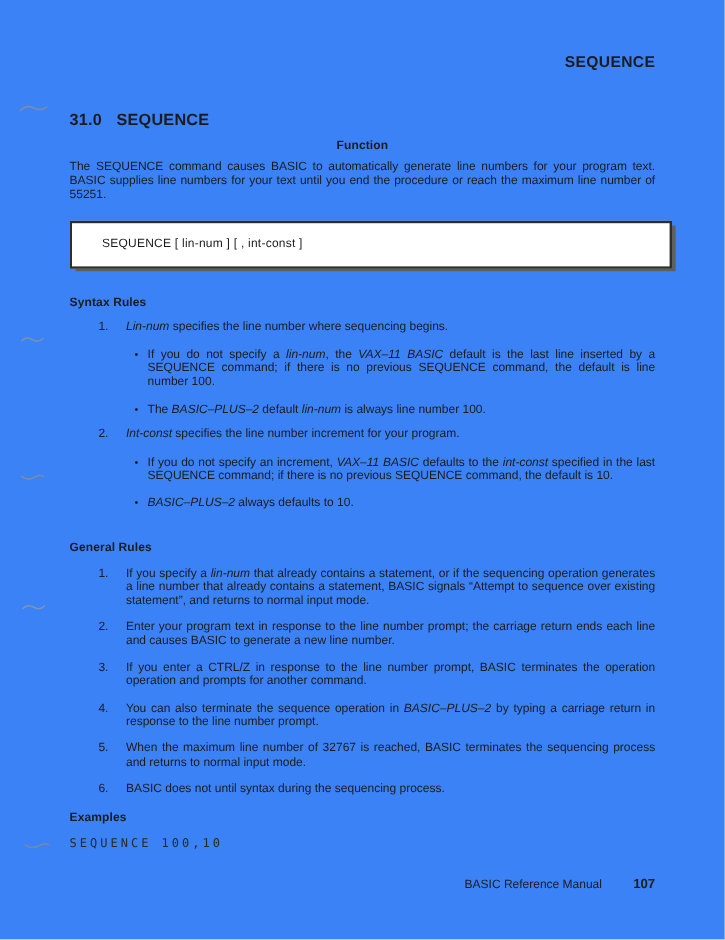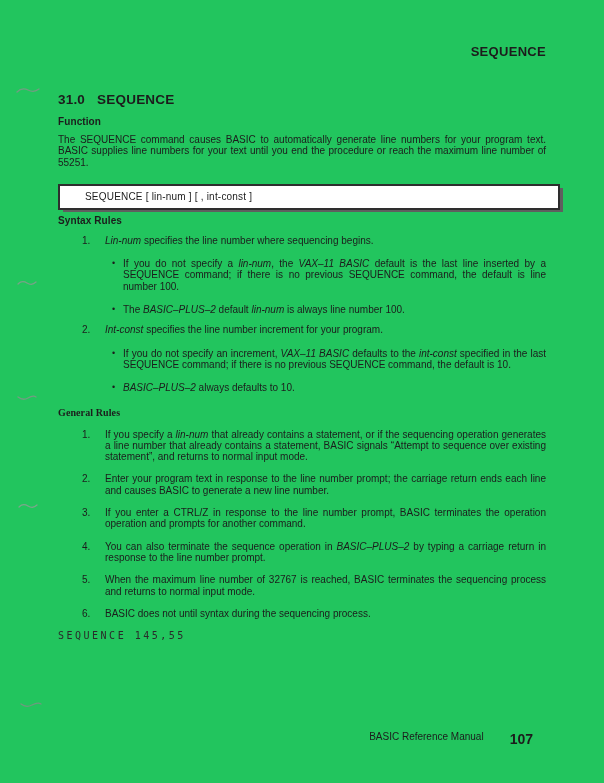--- a/index.html
+++ b/index.html
@@ -2,21 +2,21 @@
 <html><head>
 <meta charset="utf-8">
 <style>
   * { box-sizing: border-box; }
   html, body { margin: 0; padding: 0; background: #ffffff; }
 
   .page {
     position: relative;
     width: 604px;
     height: 783px;
-    background: #22c55e;
+    background: #3b82f6;
     font-family: "Liberation Sans", "DejaVu Sans", sans-serif;
     color: #1c1c1c;
     overflow: hidden;
   }
 
   .running-header {
     position: absolute;
     top: 44px;
     right: 58px;
     font-size: 13px;
@@ -38,37 +38,37 @@
     display: flex;
     letter-spacing: 0.2px;
   }
   .section-title .sec-num { margin-right: 12px; text-align: right; }
 
   .heading {
     font-size: 10px;
     font-weight: 700;
     letter-spacing: 0.1px;
   }
-  .h-function { margin-top: 9px; }
+  .h-function { margin-top: 9px; text-align: center; }
   .h-format   { margin-top: 13px; }
-  .h-syntax   { margin-top: 5px; }
-  .h-general  { margin-top: 13px; font-family: Liberation Serif, serif; }
+  .h-syntax   { margin-top: 23px; }
+  .h-general  { margin-top: 25px; }
   .h-examples { margin-top: 13px; }
 
   .body-text {
     font-size: 10px;
     line-height: 11.3px;
     text-align: justify;
   }
   .function-body { margin-top: 7px; }
 
   .format-box {
     margin-top: 16px;
     width: 502px;
-    height: 26px;
+    height: 40px;
     border: 2px solid #2e2e2e;
     box-shadow: 4px 3px 0 -1px #5f5f5f;
     display: flex;
     align-items: center;
     padding-left: 25px;
     font-size: 10px;
     letter-spacing: 0.2px;
     background: #ffffff;
   }
 
@@ -112,28 +112,28 @@
     font-family: "DejaVu Sans Mono", "Liberation Mono", monospace;
     font-size: 10px;
     letter-spacing: 2.5px;
     color: #2a2a2a;
     white-space: pre;
   }
 
   .footer {
     position: absolute;
     top: 731px;
-    right: 71px;
-    font-size: 10px;
-    display: flex;
-    align-items: flex-start;
+    right: 58px;
+    font-size: 10px;
+    display: flex;
+    align-items: center;
   }
   .footer .page-num {
     font-weight: 700;
-    font-size: 14px;
+    font-size: 11px;
     margin-left: 26px;
   }
 
   .pencil-mark {
     position: absolute;
     pointer-events: none;
     opacity: 0.75;
   }
 
   i { }
@@ -223,21 +223,22 @@
     </div>
     <div class="num-item gr-item">
       <span class="num">5.</span>
       <div class="item-text">When the maximum line number of 32767 is reached, BASIC terminates the sequencing process and returns to normal input mode.</div>
     </div>
     <div class="num-item gr-item">
       <span class="num">6.</span>
       <div class="item-text">BASIC does not until syntax during the sequencing process.</div>
     </div>
 
-    <div class="code-line">SEQUENCE 145,55</div>
+    <div class="heading h-examples">Examples</div>
+    <div class="code-line">SEQUENCE 100,10</div>
 
   </div>
 
   <div class="footer">
     <span>BASIC Reference Manual</span>
     <span class="page-num">107</span>
   </div>
 
 </div>
 

